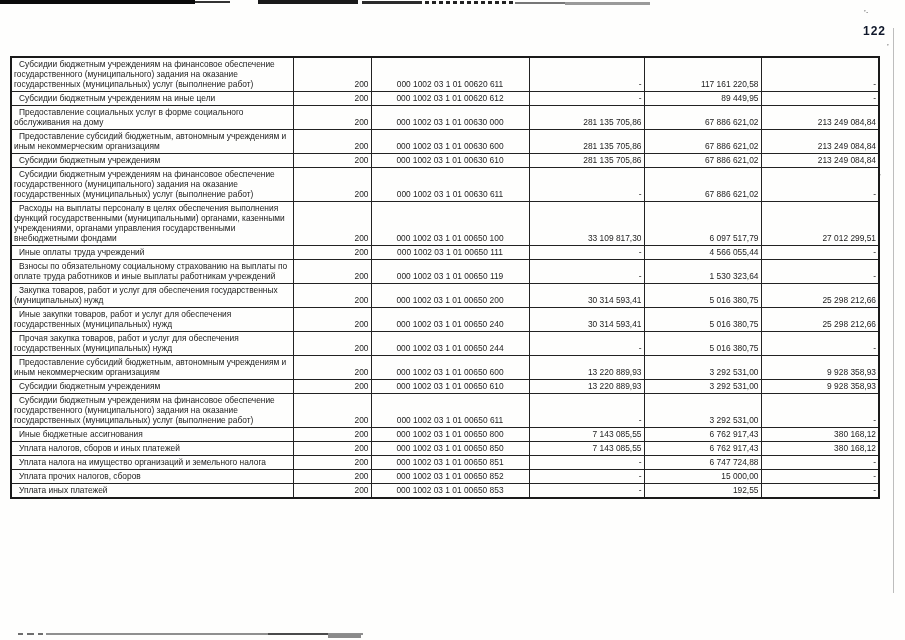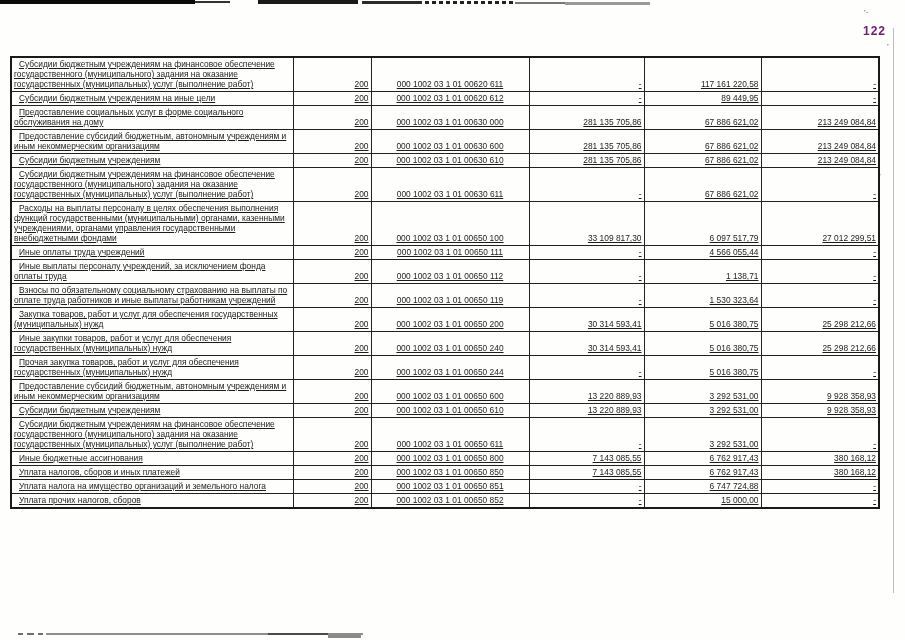--- a/index.html
+++ b/index.html
@@ -19,25 +19,25 @@
   .scan-top .s7{position:absolute;top:2px;left:565px;width:85px;height:3px;background:#9a9a9a;}
   .scan-bottom{position:absolute;top:632px;left:18px;width:345px;height:6px;}
   .scan-bottom .d{position:absolute;top:1px;height:2px;background:#6e6e6e;}
   .scan-bottom .line{position:absolute;top:1px;left:28px;width:317px;height:2px;background:#8f8f8f;}
   .scan-bottom .dark{position:absolute;top:1px;left:250px;width:60px;height:2px;background:#4a4a4a;}
   .scan-bottom .cap{position:absolute;top:2px;left:310px;width:33px;height:4px;background:#8a8a8a;}
   .scan-right{position:absolute;top:28px;left:893px;width:1px;height:565px;background:#bdbdbd;}
   .speck{position:absolute;color:#444;font-size:8px;}
 
   .page-number{position:absolute;top:24px;left:852px;width:34px;text-align:right;
-       font-size:12px;font-weight:bold;letter-spacing:1px;color:#701a75;}
+       font-size:12px;font-weight:bold;letter-spacing:1px;color:#0f172a;}
 
   
   table.budget{position:absolute;left:10px;top:56px;width:868px;border-collapse:collapse;
-       table-layout:fixed;font-size:8.4px;line-height:10px;text-decoration:underline;}
+       table-layout:fixed;font-size:8.4px;line-height:10px;}
   table.budget td{border:1.5px solid #222;padding:1px 2px 2px 2px;overflow:hidden;}
   table.budget{border:2px solid #1a1a1a;}
   td.c-label{text-align:left;vertical-align:top;padding-left:2px;text-indent:5px;}
   td.c-kvr{text-align:right;vertical-align:bottom;}
   td.c-code{text-align:center;vertical-align:bottom;white-space:nowrap;}
   td.c-num{text-align:right;vertical-align:bottom;white-space:nowrap;padding-right:2px;}
 </style>
 </head>
 <body>
 
@@ -126,28 +126,20 @@
         </tr>
         <tr>
           <td class="c-label">Иные оплаты труда учреждений</td>
           <td class="c-kvr">200</td>
           <td class="c-code">000 1002 03 1 01 00650 111</td>
           <td class="c-num">-</td>
           <td class="c-num">4 566 055,44</td>
           <td class="c-num">-</td>
         </tr>
         <tr>
-          <td class="c-label">Иные выплаты персоналу учреждений, за исключением фонда оплаты труда</td>
-          <td class="c-kvr">200</td>
-          <td class="c-code">000 1002 03 1 01 00650 112</td>
-          <td class="c-num">-</td>
-          <td class="c-num">1 138,71</td>
-          <td class="c-num">-</td>
-        </tr>
-        <tr>
           <td class="c-label">Взносы по обязательному социальному страхованию  на выплаты по оплате труда работников и иные выплаты работникам учреждений</td>
           <td class="c-kvr">200</td>
           <td class="c-code">000 1002 03 1 01 00650 119</td>
           <td class="c-num">-</td>
           <td class="c-num">1 530 323,64</td>
           <td class="c-num">-</td>
         </tr>
         <tr>
           <td class="c-label">Закупка товаров, работ и услуг для обеспечения государственных (муниципальных) нужд</td>
           <td class="c-kvr">200</td>
@@ -219,20 +211,28 @@
           <td class="c-num">-</td>
           <td class="c-num">6 747 724,88</td>
           <td class="c-num">-</td>
         </tr>
         <tr>
           <td class="c-label">Уплата прочих налогов, сборов</td>
           <td class="c-kvr">200</td>
           <td class="c-code">000 1002 03 1 01 00650 852</td>
           <td class="c-num">-</td>
           <td class="c-num">15 000,00</td>
+          <td class="c-num">-</td>
+        </tr>
+        <tr>
+          <td class="c-label">Уплата иных платежей</td>
+          <td class="c-kvr">200</td>
+          <td class="c-code">000 1002 03 1 01 00650 853</td>
+          <td class="c-num">-</td>
+          <td class="c-num">192,55</td>
           <td class="c-num">-</td>
         </tr>
       </tbody>
   </table>
 
   <div class="scan-bottom">
     <i class="d" style="left:0;width:5px;"></i>
     <i class="d" style="left:9px;width:7px;"></i>
     <i class="d" style="left:20px;width:5px;"></i>
     <i class="line"></i>

